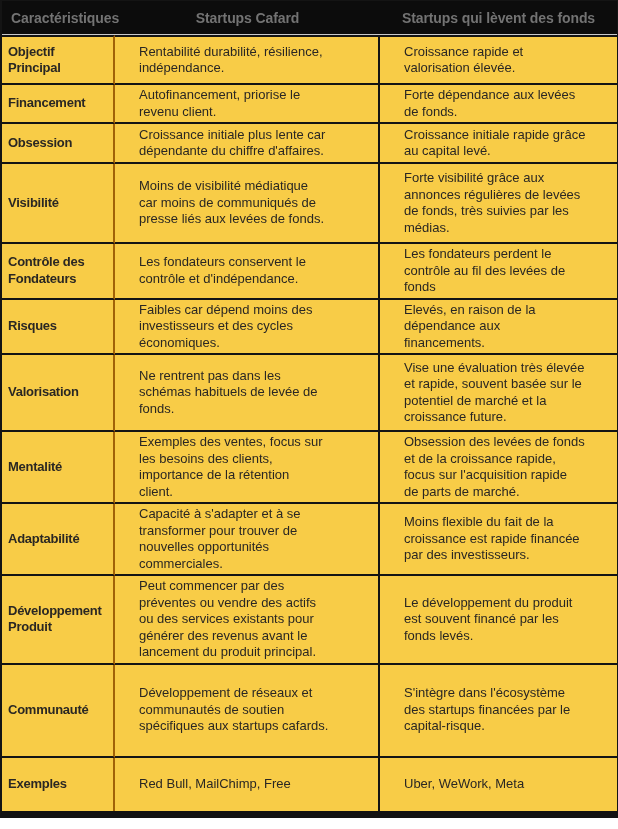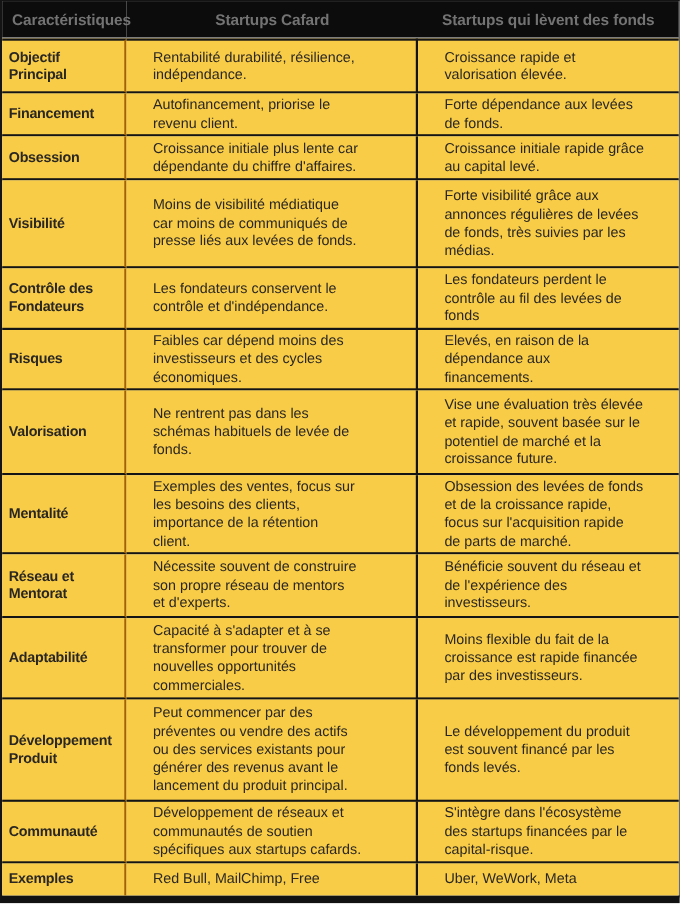--- a/index.html
+++ b/index.html
@@ -170,30 +170,20 @@
         <td class="cell-cafard">Exemples des ventes, focus sur
 les besoins des clients,
 importance de la rétention
 client.</td>
         <td class="cell-fund">Obsession des levées de fonds
 et de la croissance rapide,
 focus sur l'acquisition rapide
 de parts de marché.</td>
       </tr>
       <tr>
-        <th class="rowlabel">Réseau et
-Mentorat</th>
-        <td class="cell-cafard">Nécessite souvent de construire
-son propre réseau de mentors
-et d'experts.</td>
-        <td class="cell-fund">Bénéficie souvent du réseau et
-de l'expérience des
-investisseurs.</td>
-      </tr>
-      <tr>
         <th class="rowlabel">Adaptabilité</th>
         <td class="cell-cafard">Capacité à s'adapter et à se
 transformer pour trouver de
 nouvelles opportunités
 commerciales.</td>
         <td class="cell-fund">Moins flexible du fait de la
 croissance est rapide financée
 par des investisseurs.</td>
       </tr>
       <tr>

